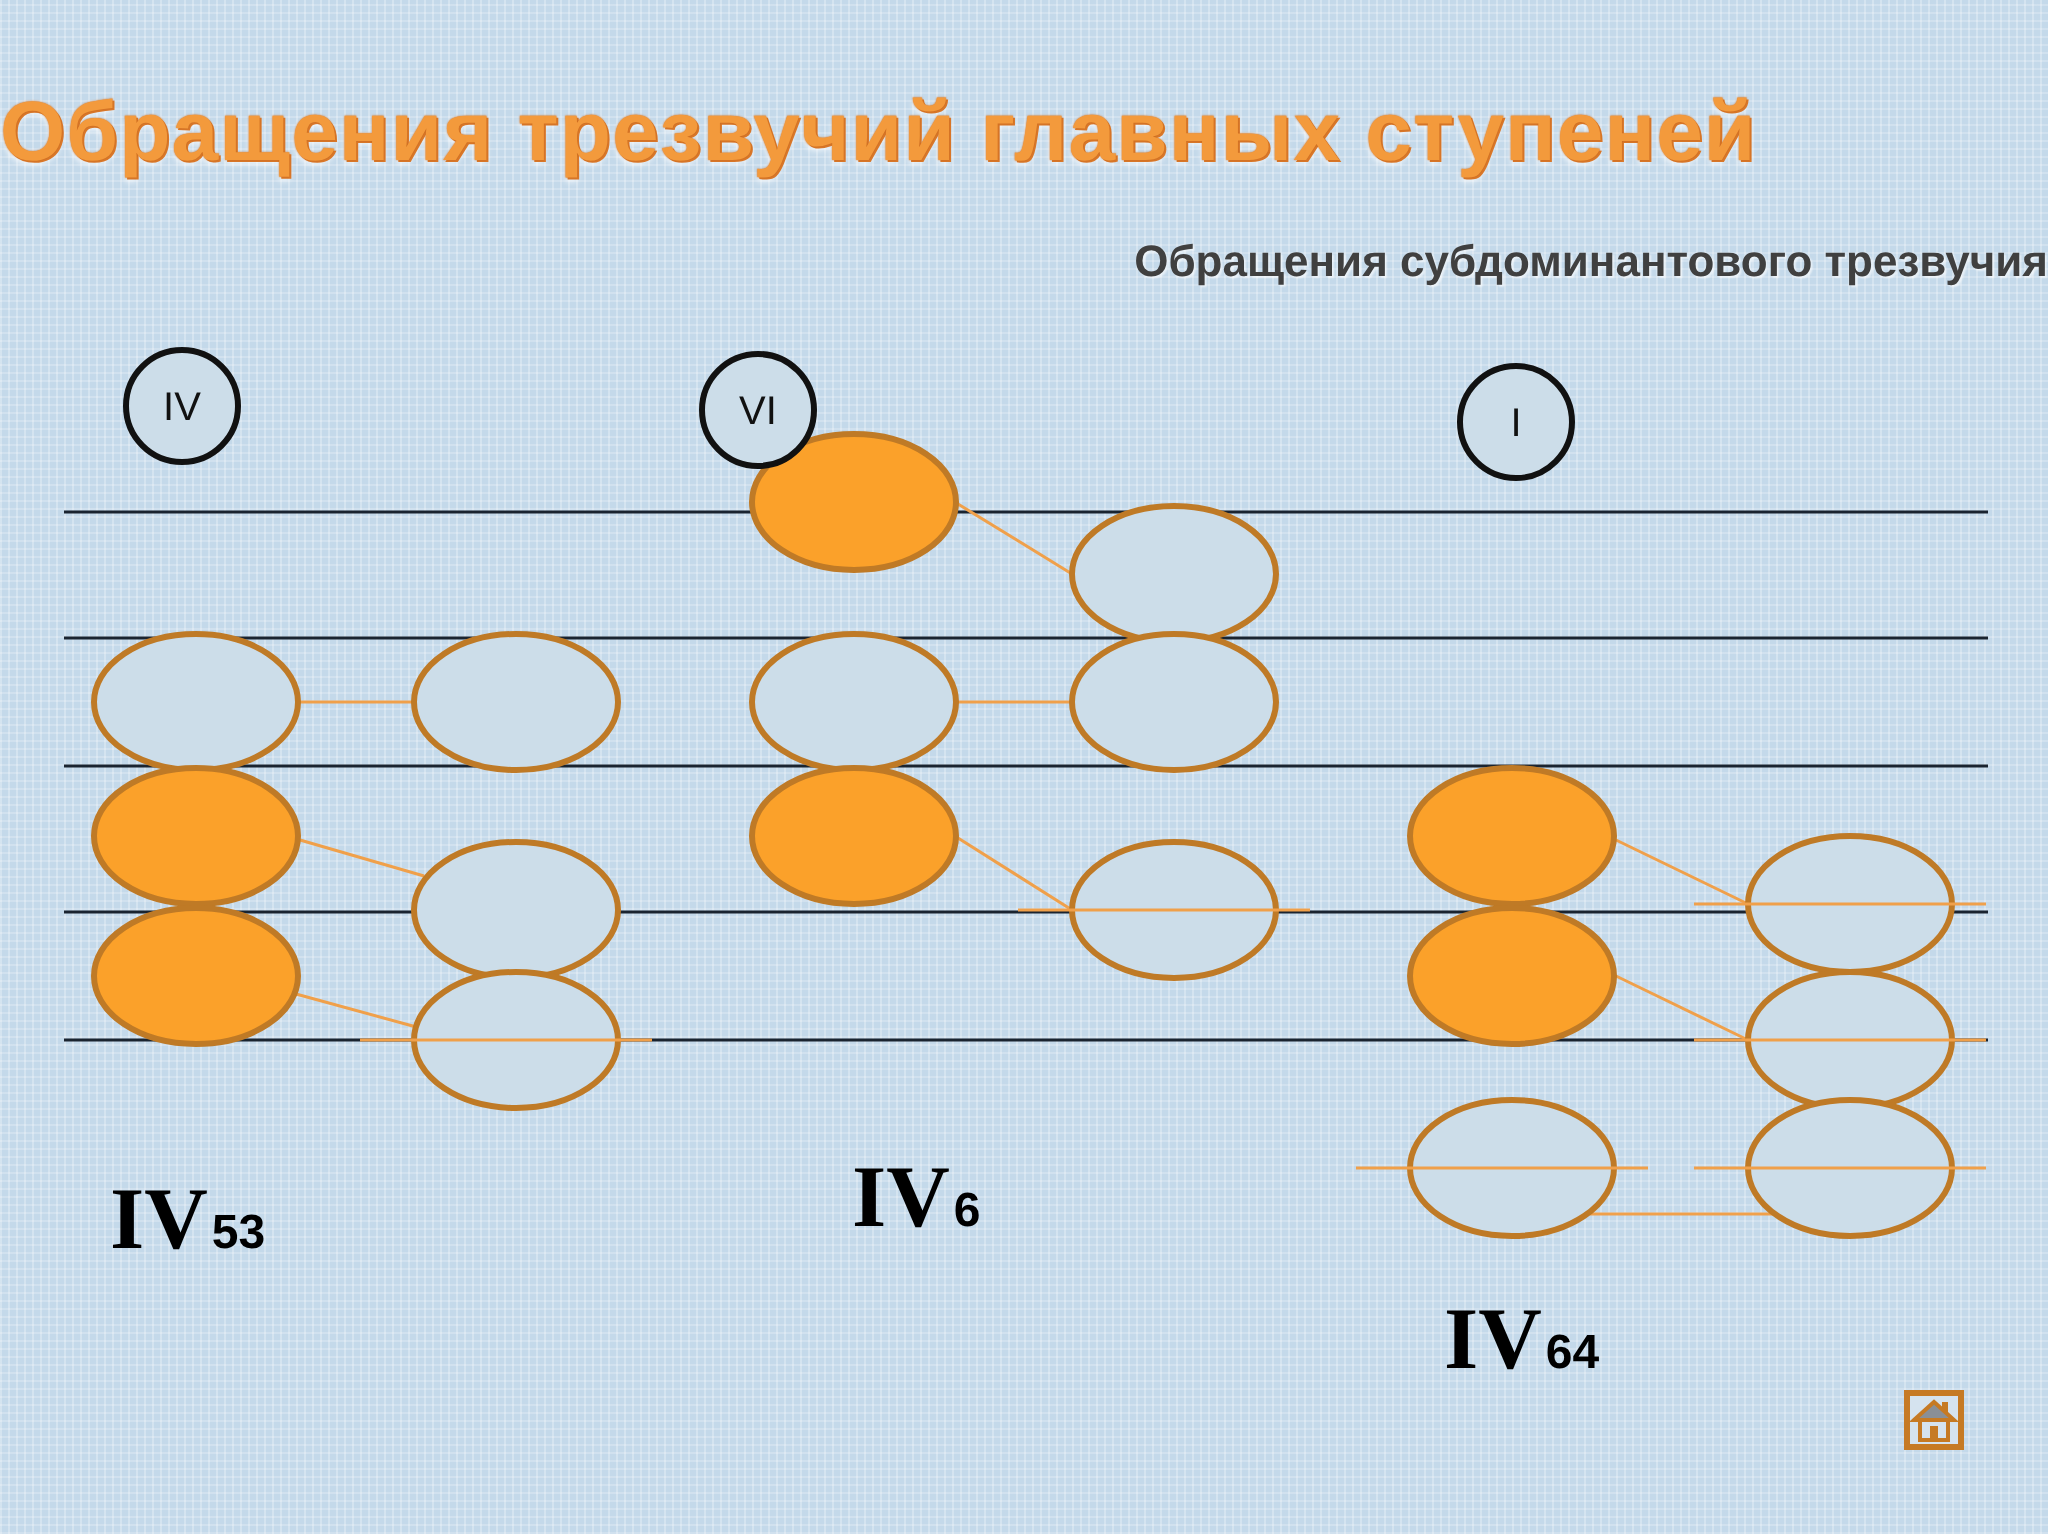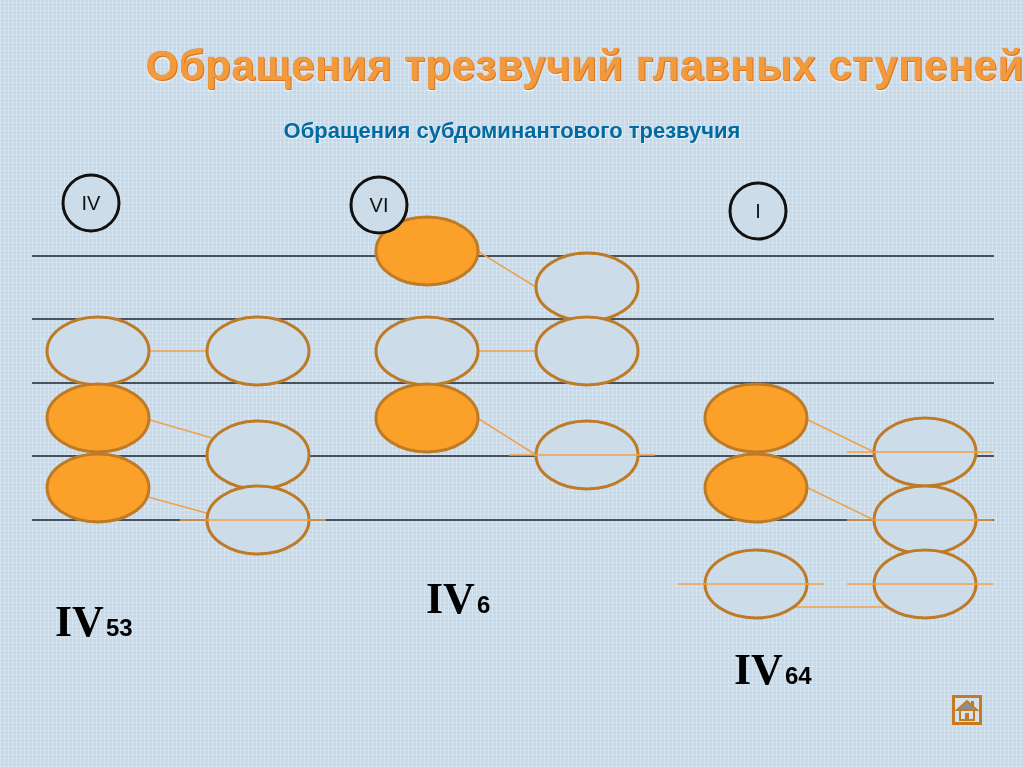--- a/index.html
+++ b/index.html
@@ -5,29 +5,29 @@
   html, body { margin: 0; padding: 0; }
   body {
     width: 1024px; height: 767px; overflow: hidden; position: relative;
     background-color: #c4d9ea;
     background-image:
       repeating-linear-gradient(90deg, rgba(255,255,255,0.28) 0 1px, transparent 1px 4px),
       repeating-linear-gradient(0deg, rgba(255,255,255,0.22) 0 1px, transparent 1px 4px);
     font-family: "Liberation Sans", sans-serif;
   }
   .title {
-    position: absolute; left: 0; right: 0; top: 42px; text-align: right;
+    position: absolute; left: 0; right: 0; top: 42px; text-align: left;
     font-family: "Liberation Sans", sans-serif; font-size: 42px; font-weight: bold;
     color: #f39a3c; letter-spacing: 0.5px;
     text-shadow: 0 0 1px #c6651a, 1px 1px 0 #d9782a, 0 2px 3px rgba(255,255,255,0.8);
     margin: 0;
   }
   .subtitle {
-    position: absolute; left: 0; right: 0; top: 118px; text-align: center;
-    font-size: 22px; color: #0369a1; margin: 0;
+    position: absolute; left: 0; right: 0; top: 118px; text-align: right;
+    font-size: 22px; color: #404040; margin: 0;
     text-shadow: 1px 1px 1px rgba(255,255,255,0.6);
   }
   svg.stage { position: absolute; left: 0; top: 0; }
   .degree-label { font-family: "Liberation Sans", sans-serif; font-size: 20px; fill: #111; }
   .chord-label {
     position: absolute; font-family: "Liberation Serif", serif; font-weight: bold;
     font-size: 44px; color: #000; line-height: 1; white-space: nowrap;
   }
   .chord-label .fig {
     font-family: "Liberation Sans", sans-serif; font-size: 24px; font-weight: bold;
@@ -100,23 +100,23 @@
         <text x="379" y="212" text-anchor="middle" class="degree-label">VI</text>
       </g>
       <g>
         <circle cx="758" cy="211" r="28" fill="#ccdde9" stroke="#111" stroke-width="3"></circle>
         <text x="758" y="218" text-anchor="middle" class="degree-label">I</text>
       </g>
     </g>
 </svg>
 
 <div id="chord-labels">
-    <div class="chord-label" style="left: 55px; top: 600px;"><span>IV</span><span class="fig">53</span></div>
+    <div class="chord-label" style="left: 55px; top: 588px;"><span>IV</span><span class="fig">53</span></div>
     <div class="chord-label" style="left: 426px; top: 577px;"><span>IV</span><span class="fig">6</span></div>
-    <div class="chord-label" style="left: 722px; top: 648px; margin-left: 12px;"><span>IV</span><span class="fig">64</span></div>
+    <div class="chord-label" style="left: 722px; top: 648px;"><span>IV</span><span class="fig">64</span></div>
   </div>
 
 <div class="home-button">
   <svg width="24" height="24" viewBox="0 0 24 24">
     <rect x="16" y="3" width="3" height="6" fill="#c67a24"></rect>
     <polygon points="2,12 12,3 22,12" fill="#8a8f96" stroke="#c67a24" stroke-width="2"></polygon>
     <rect x="5" y="12" width="14" height="10" fill="#d5e3ef" stroke="#c67a24" stroke-width="2"></rect>
     <rect x="10" y="15" width="4" height="7" fill="#c67a24"></rect>
   </svg>
 </div>

